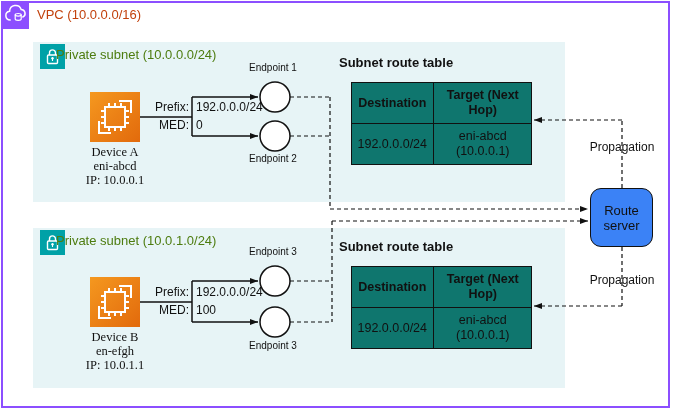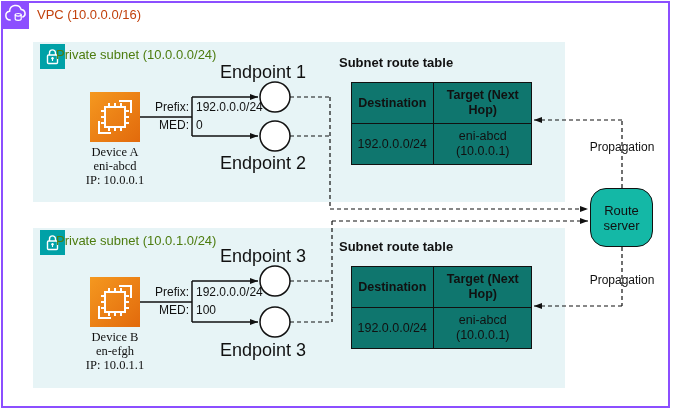--- a/index.html
+++ b/index.html
@@ -32,37 +32,37 @@
   .device-text.s2 { top:330px; }
 
   
   .adv { font-size:12px; line-height:13px; white-space:nowrap; }
   .adv.lbl { left:147px; width:42px; text-align:right; }
   .adv.val { left:196px; }
   .s1.prefix { top:101px; } .s1.med { top:119px; }
   .s2.prefix { top:286px; } .s2.med { top:304px; }
 
   
-  .ep-label { left:218px; width:90px; text-align:center; font-size:18px; }
+  .ep-label { left:228px; width:90px; text-align:center; font-size:10px; }
   .ep1 { top:62px; } .ep2 { top:153px; } .ep3 { top:246px; } .ep4 { top:340px; }
 
   
   .rt-title { left:339px; font-size:13px; font-weight:bold; }
   .rt-title.s1 { top:55px; } .rt-title.s2 { top:239px; }
   .route-table { left:351px; width:181px; background:#0f766e; border:1.5px solid #111; }
   .route-table.s1 { top:82px; } .route-table.s2 { top:266px; }
   .rt-row { display:flex; height:40px; }
   .rt-row.head { border-bottom:1.5px solid #111; font-weight:bold; }
   .rt-cell { flex:0 0 45%; display:flex; flex-direction:column; align-items:center;
              justify-content:center; text-align:center; font-size:12.5px; line-height:15px; }
   .rt-cell.target { flex:0 0 55%; border-left:1.5px solid #111; }
 
   
-  .route-server { left:590px; top:188px; width:63px; height:59px; background:#14b8a6;
-                  border:1.5px solid #111; border-radius:16px; display:flex; align-items:center;
+  .route-server { left:590px; top:188px; width:63px; height:59px; background:#3b82f6;
+                  border:1.5px solid #111; border-radius:11px; display:flex; align-items:center;
                   justify-content:center; text-align:center; font-size:13px; line-height:15px; }
   .prop-label { width:72px; text-align:center; font-size:12px; }
   .prop-label.p1 { left:586px; top:140px; }
   .prop-label.p2 { left:586px; top:273px; }
 
   .overlay { left:0; top:0; pointer-events:none; }
   .layer-top { z-index:2; }
 </style>
 </head>
 <body>

